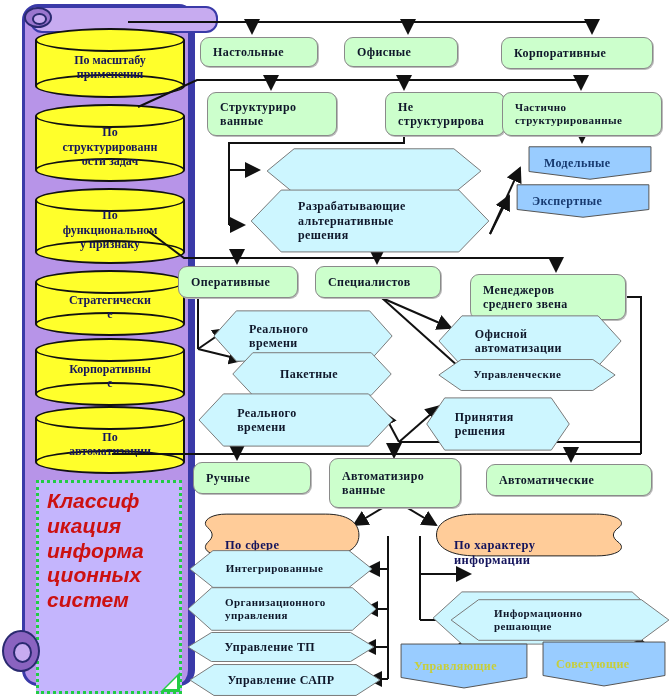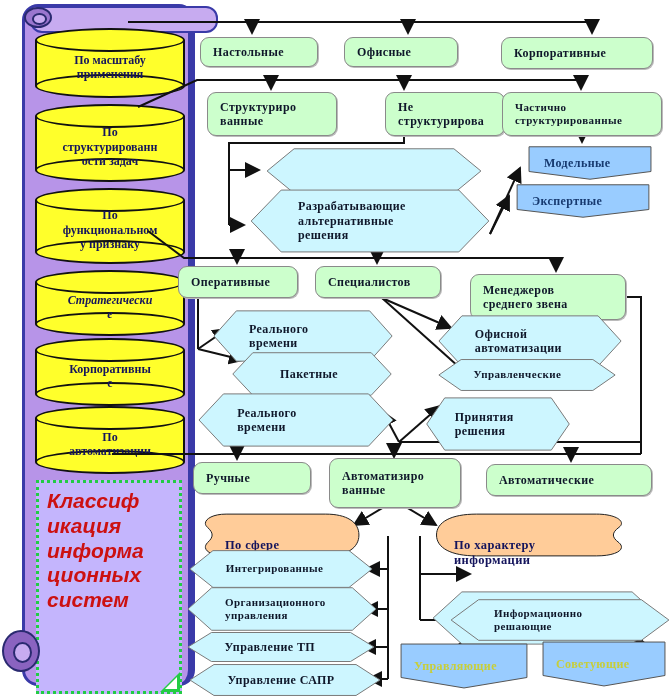--- a/index.html
+++ b/index.html
@@ -74,21 +74,21 @@
   <div class="cyl" style="top:116px;height:54px;">
       <span class="lab">По
 структурированн
 ости задач</span>
     </div>
   <div class="cyl" style="top:200px;height:52px;">
       <span class="lab">По
 функциональном
 у признаку</span>
     </div>
-  <div class="cyl" style="top:282px;height:42px;font-style:italic;">
+  <div class="cyl" style="top:282px;height:42px;">
       <span class="lab">Стратегически
 е</span>
     </div>
   <div class="cyl" style="top:350px;height:44px;">
       <span class="lab">Корпоративны
 е</span>
     </div>
   <div class="cyl" style="top:418px;height:44px;">
       <span class="lab">По
 автоматизации</span>

